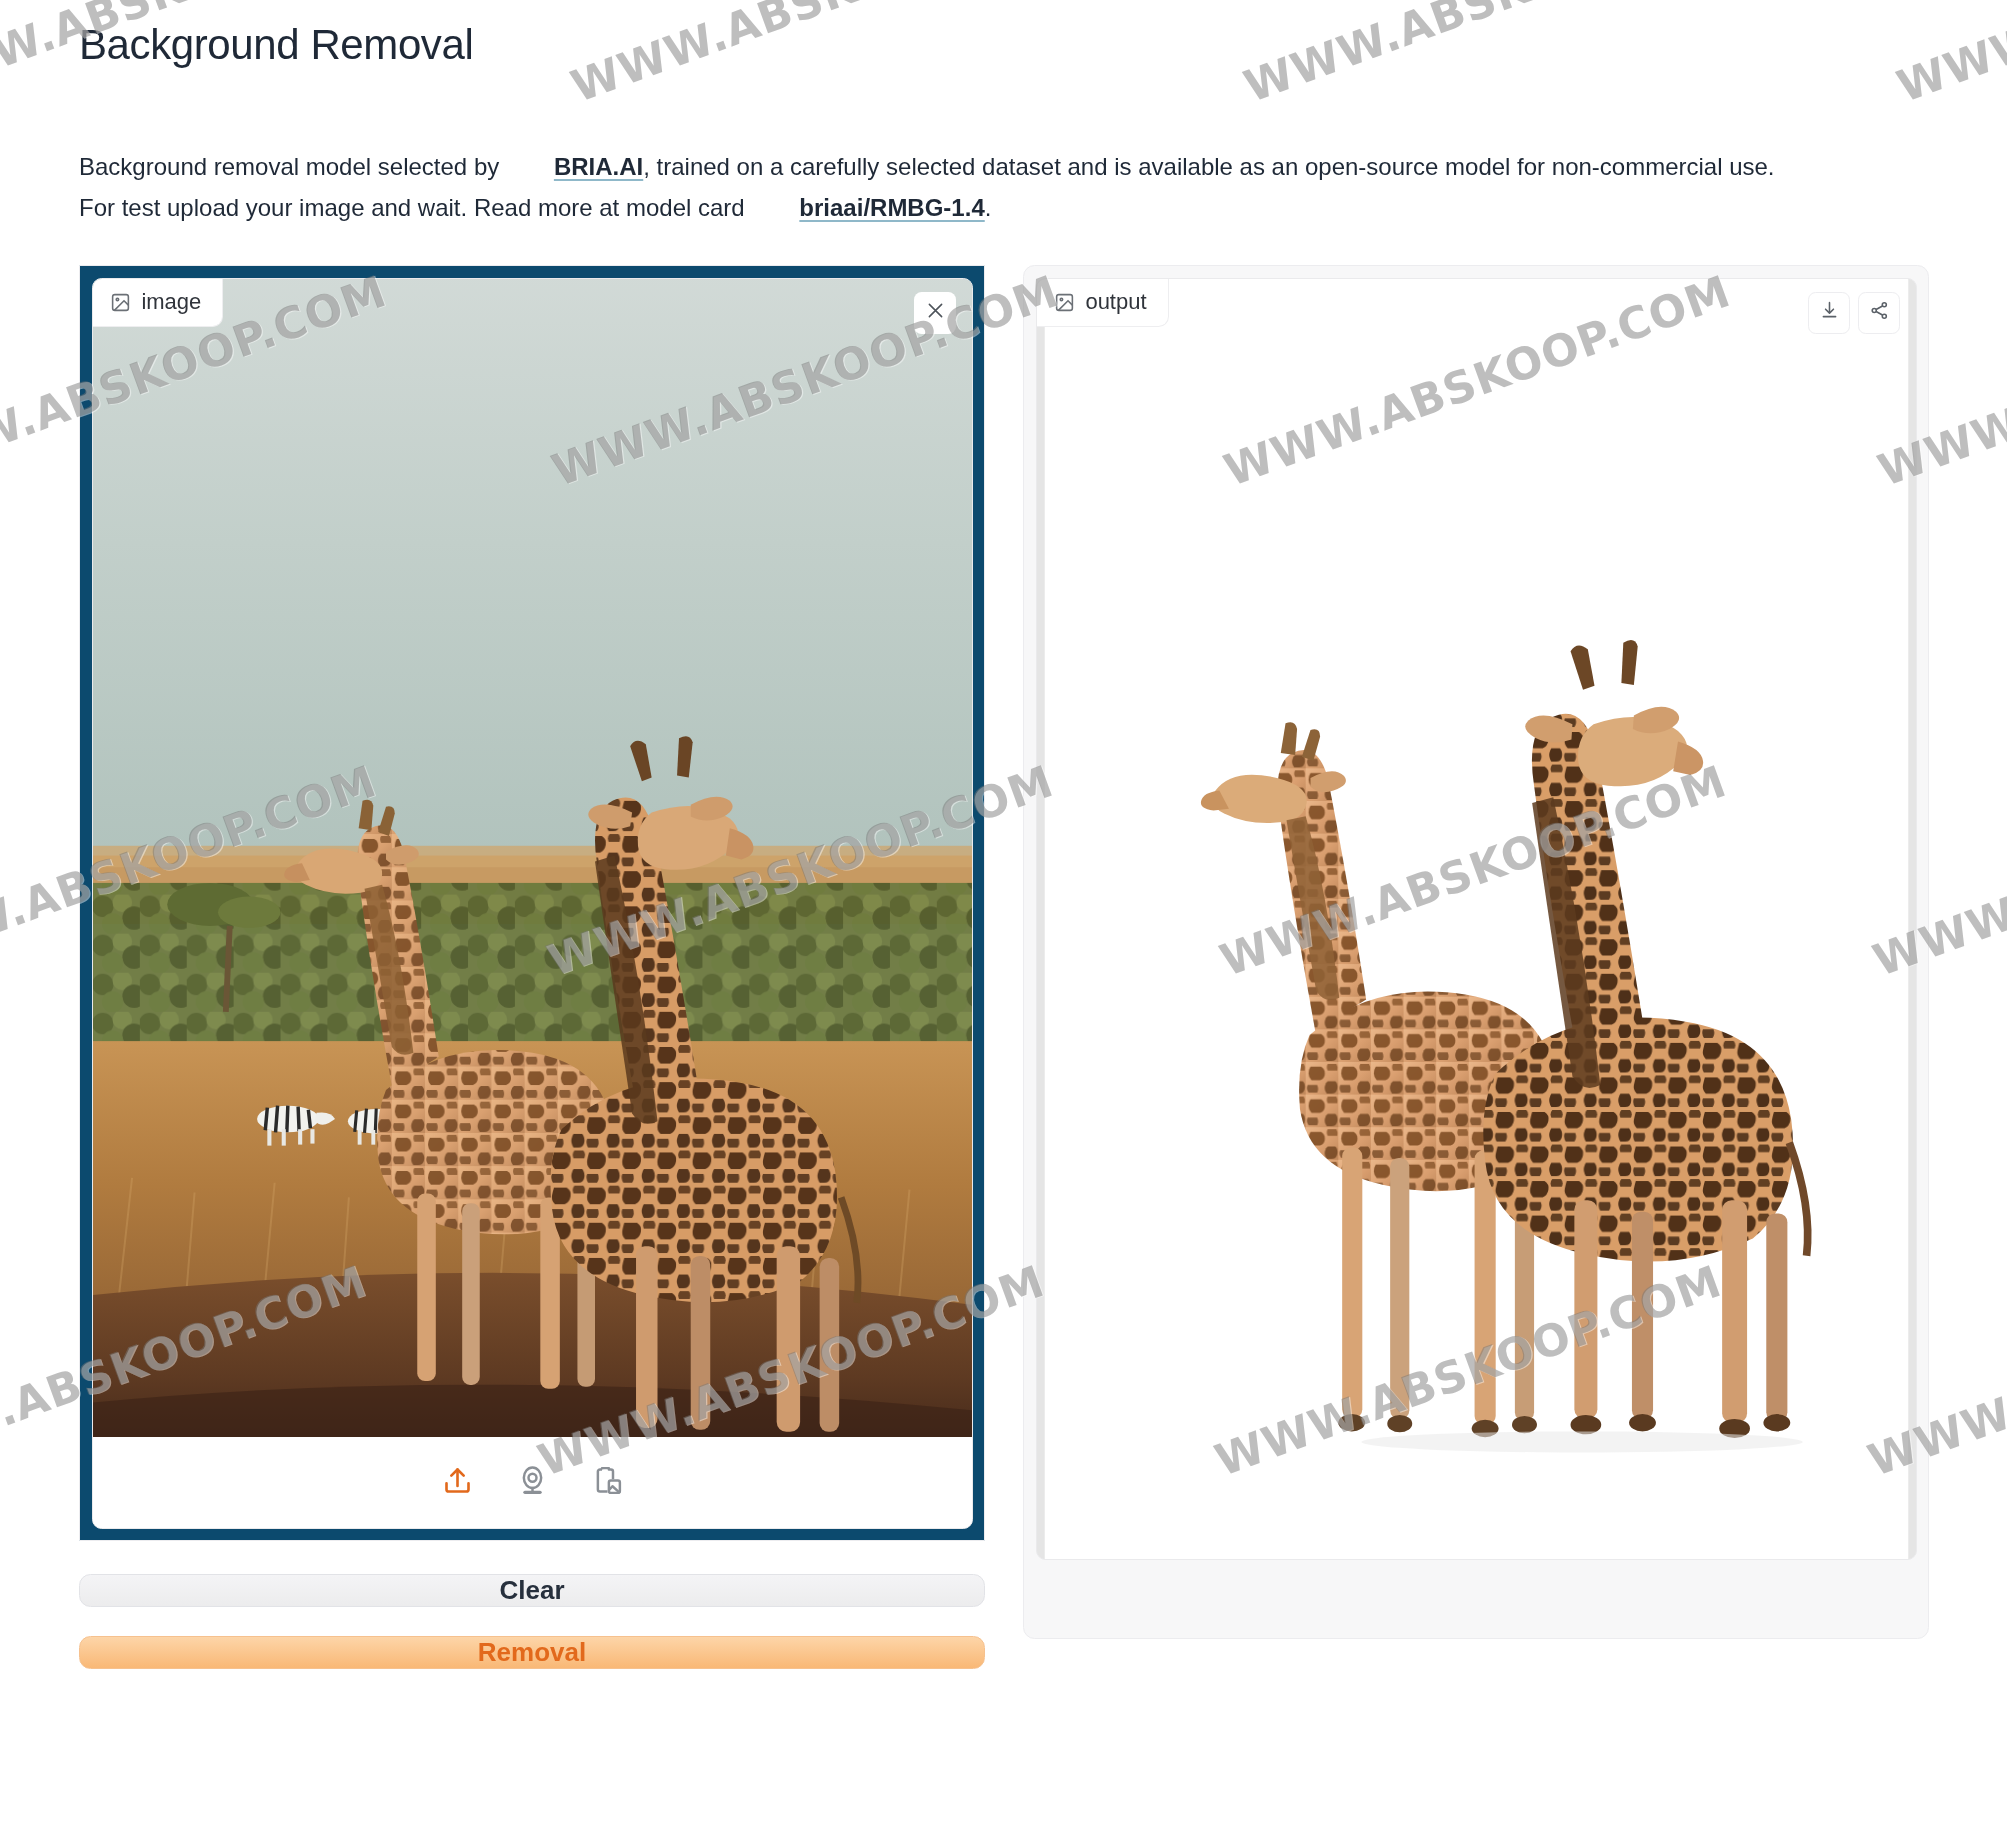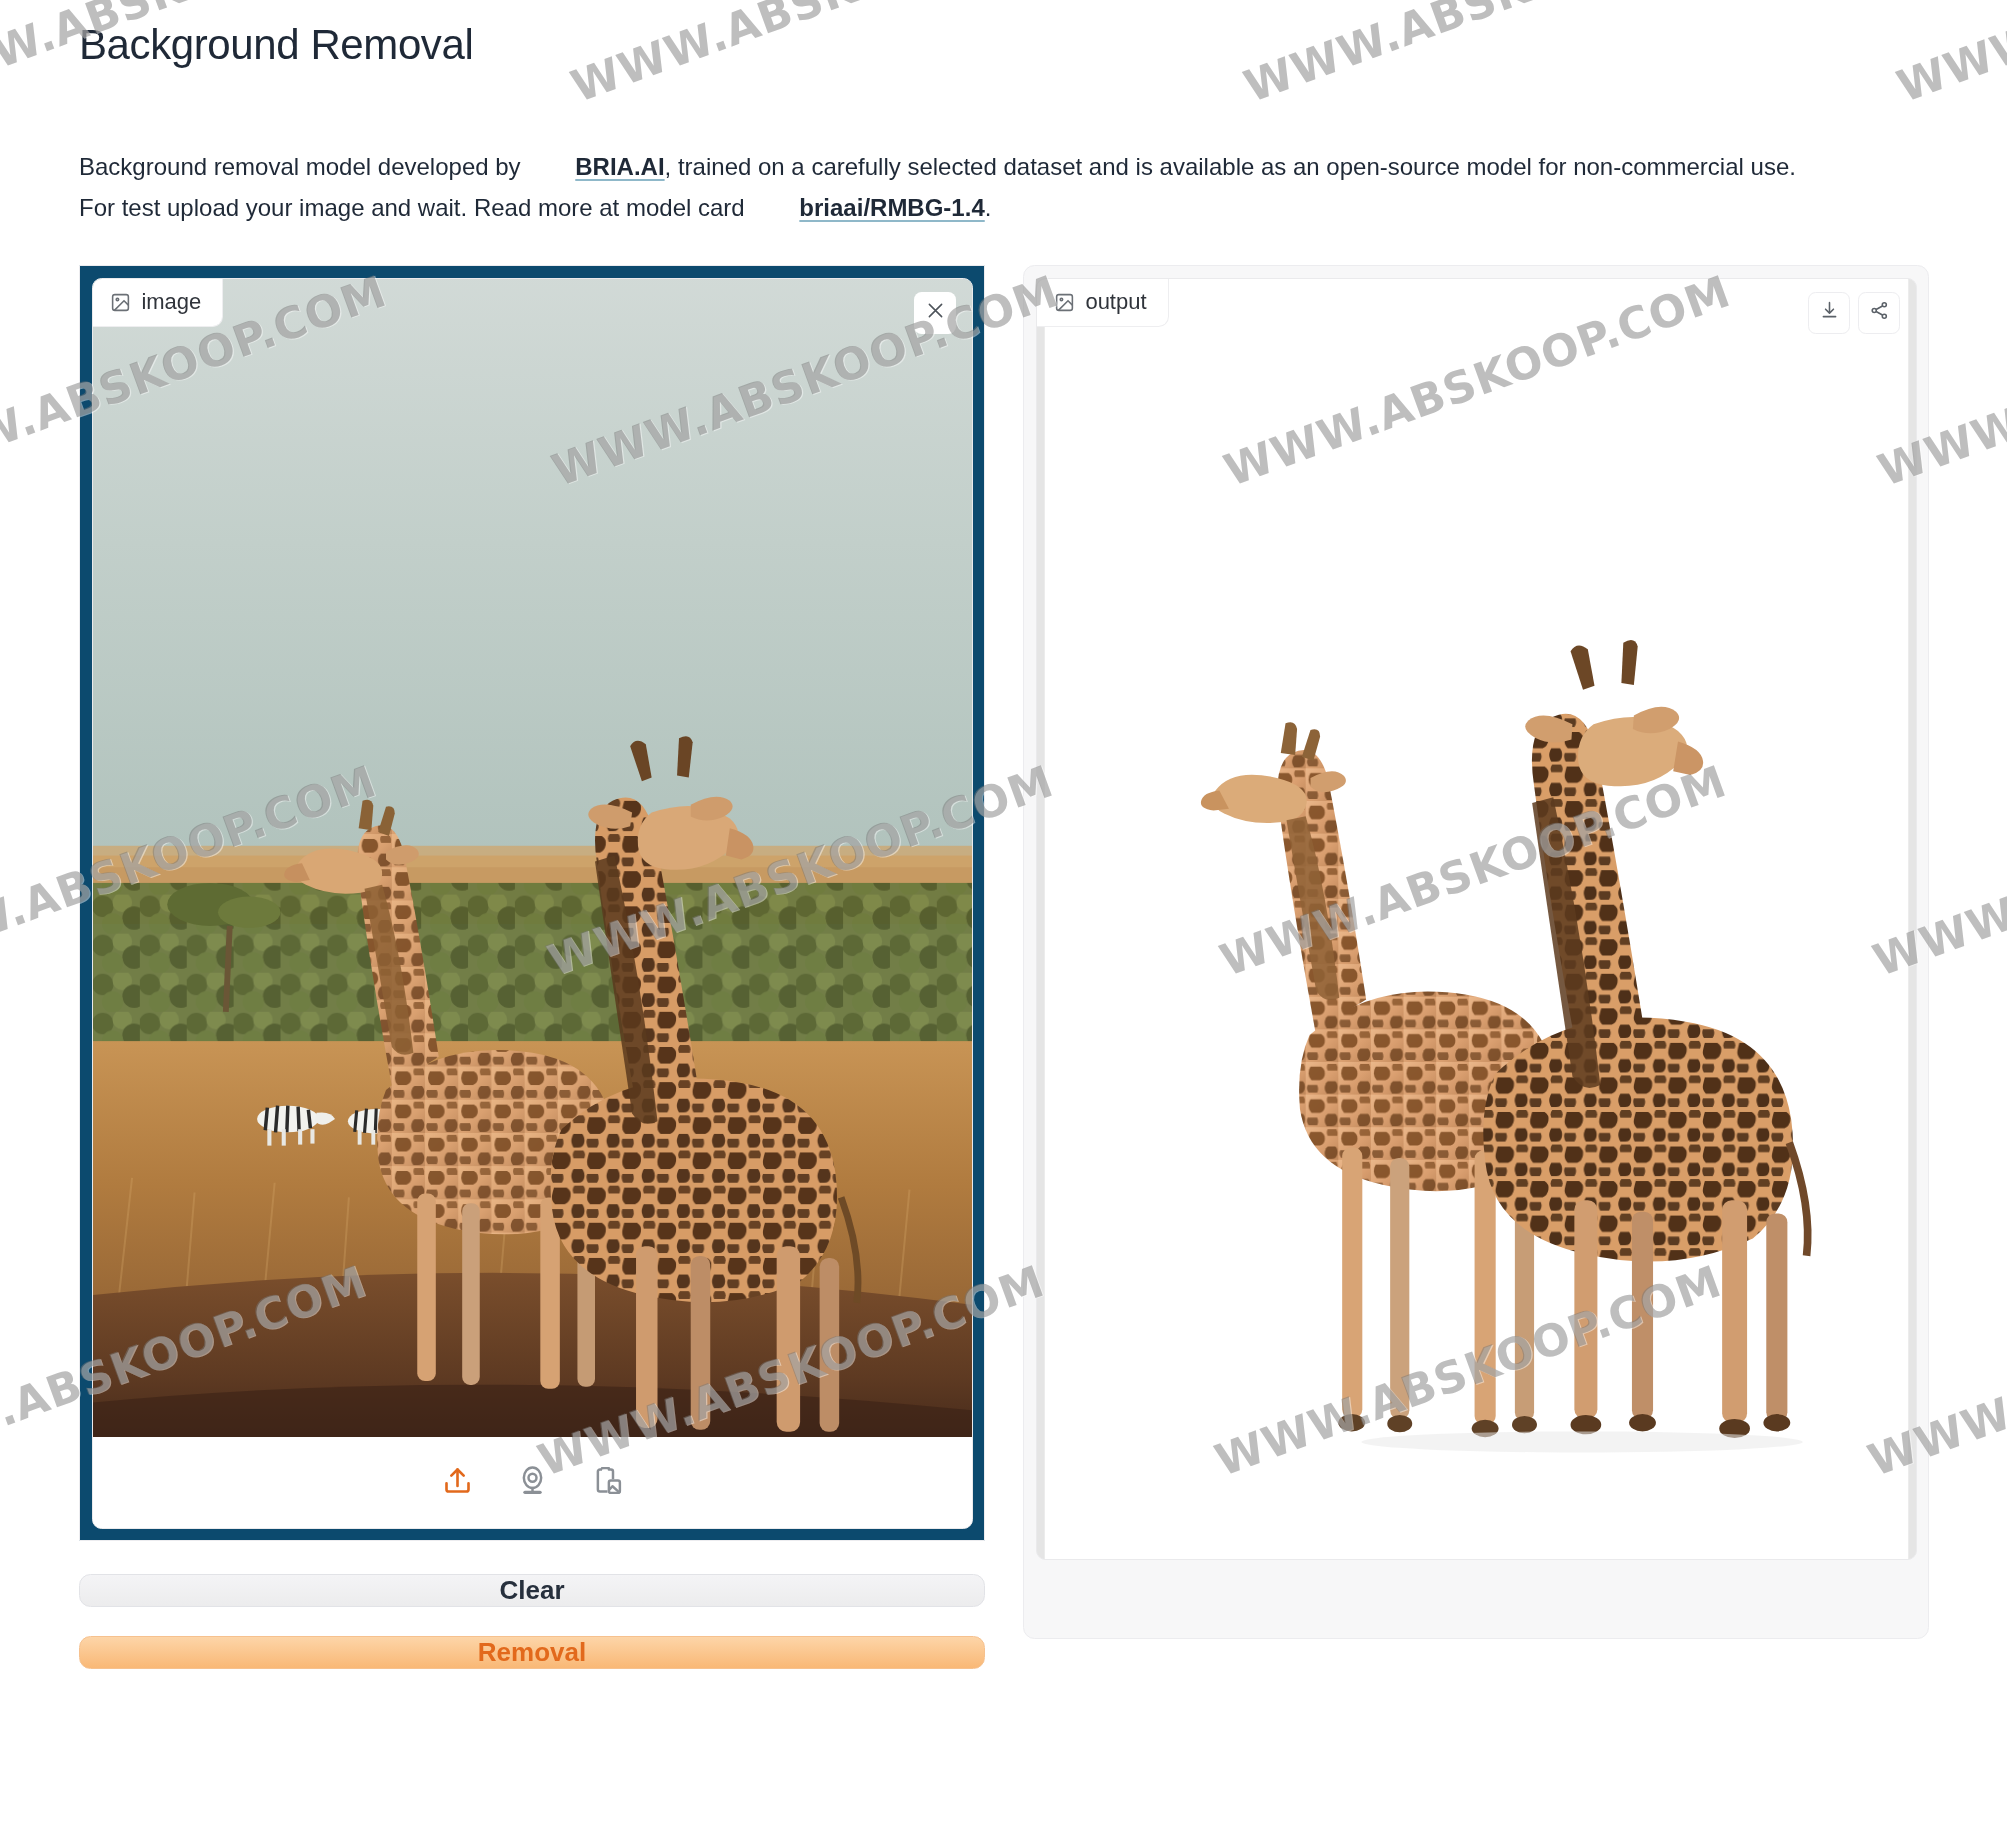--- a/index.html
+++ b/index.html
@@ -207,21 +207,21 @@
   .out-canvas svg { display: block; width: 100%; height: 100%; }
 </style>
 </head>
 <body>
 
 <div id="root">
 
   <h1 class="page-title">Background Removal</h1>
 
   <div class="desc">
-    <span><span>Background removal model developed by </span><a href="#">BRIA.AI</a><span>, trained on a carefully selected dataset and is available as an open-source model for non-commercial use.</span></span><br>
+    <span><span>Background removal model selected by </span><a href="#">BRIA.AI</a><span>, trained on a carefully selected dataset and is available as an open-source model for non-commercial use.</span></span><br>
     <span><span>For test upload your image and wait. Read more at model card </span><a href="#">briaai/RMBG-1.4</a><span>.</span></span>
   </div>
 
   <div class="cols">
 
     <div class="col">
       <div class="block-wrap">
         <div class="img-block">
 
           <div class="block-tag">

